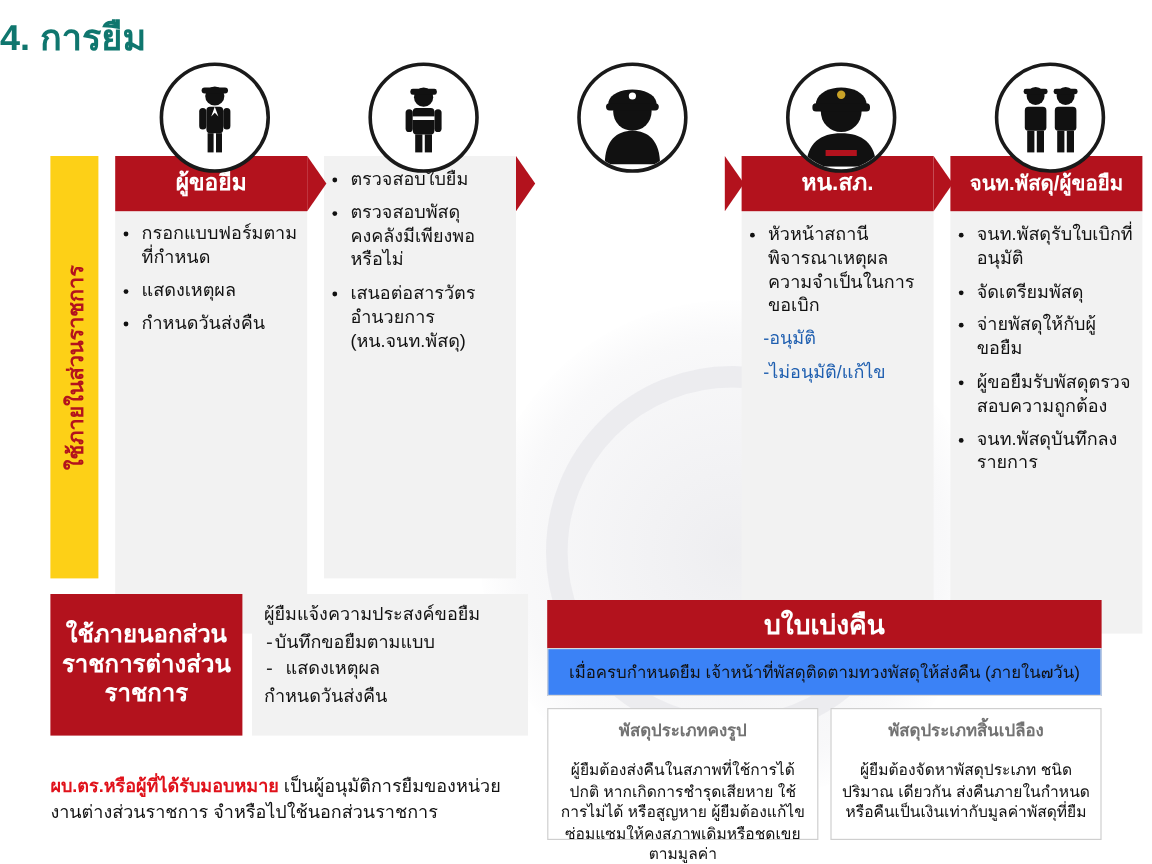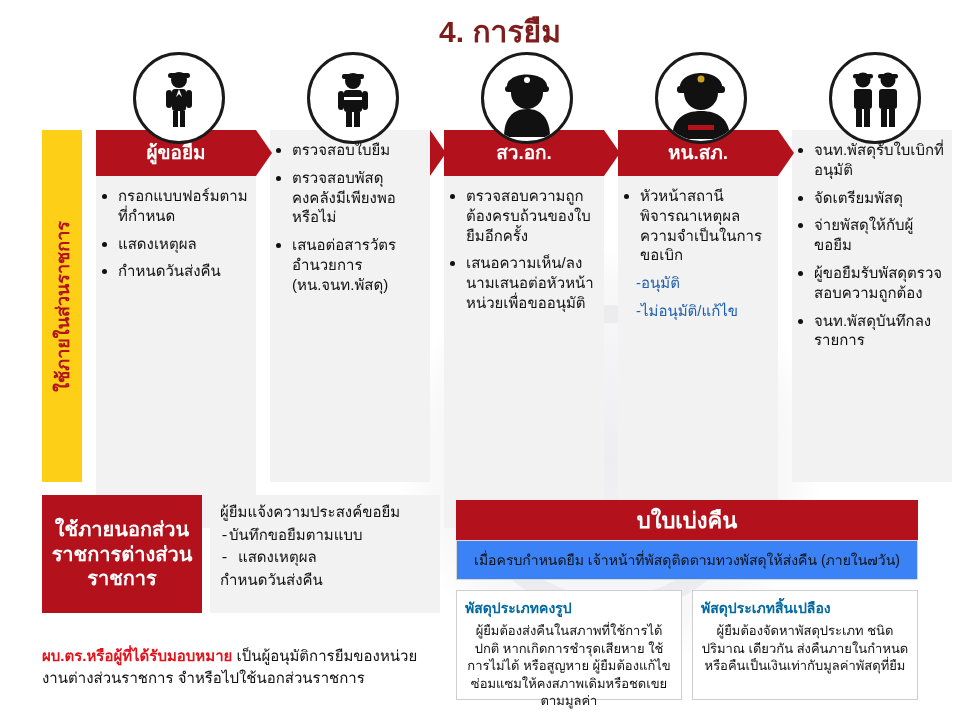--- a/index.html
+++ b/index.html
@@ -33,25 +33,23 @@
     border-radius: 50%;
     border: 18px solid rgba(232,232,236,0.75);
     box-sizing: border-box;
   }
   .page { position: relative; z-index: 2; width: 960px; height: 720px; }
 
   .title {
     position: absolute;
     top: 8px;
     left: 0; right: 0;
-    text-align: center;
-    color: #7f1d1d;
+    color: #0f766e;
     font-size: 30px;
     font-weight: bold;
-    padding-left: 40px;
   }
 
   
   .vert-label {
     position: absolute;
     left: 42px;
     top: 130px;
     width: 40px;
     height: 352px;
     background: #fdd017;
@@ -96,21 +94,21 @@
     list-style: disc;
   }
   .col .body li {
     font-size: 15px;
     line-height: 1.32;
     margin-bottom: 8px;
     color: #111111;
   }
   .col .body li.link { color: #1f5fb0; list-style: none; margin-left: -4px; }
 
-  .c1 { left: 96px; }
+  .c1 { left: 96px; font-family: Liberation Serif, serif; }
   .c2 { left: 270px; }
   .c3 { left: 444px; }
   .c4 { left: 618px; }
   .c5 { left: 792px; }
 
   .c1 .body { height: 352px; }
   .c2 .body { height: 352px; }
   .c3 .body { height: 352px; }
   .c4 .body { height: 352px; }
   .c5 .body { height: 352px; }
@@ -226,25 +224,25 @@
     width: 226px;
     height: 110px;
     background: #ffffff;
     border: 1px solid #cfcfcf;
     box-sizing: border-box;
     padding: 6px 8px;
   }
   .ret-card.left { left: 456px; }
   .ret-card.right { left: 692px; }
   .ret-card .ct {
-    color: #0369a1;
+    color: #737373;
     font-weight: bold;
     font-size: 14px;
-    text-align: left;
-    margin-bottom: 3px;
+    text-align: center;
+    margin-bottom: 14px;
   }
   .ret-card .cb {
     font-size: 13px;
     line-height: 1.35;
     color: #111;
     text-align: center;
   }
 </style>
 </head>
 <body>
@@ -336,42 +334,34 @@
   <div class="col c2">
     <div class="body">
       <ul>
         <li>ตรวจสอบใบยืม</li>
         <li>ตรวจสอบพัสดุคงคลังมีเพียงพอหรือไม่</li>
         <li>เสนอต่อสารวัตรอำนวยการ (หน.จนท.พัสดุ)</li>
       </ul>
     </div>
   </div>
 
-  <div class="col c3">
-    <div class="head">สว.อก.</div>
-    <div class="body">
-      <ul>
-        <li>ตรวจสอบความถูกต้องครบถ้วนของใบยืมอีกครั้ง</li>
-        <li>เสนอความเห็น/ลงนามเสนอต่อหัวหน้าหน่วยเพื่อขออนุมัติ</li>
-      </ul>
-    </div>
-  </div>
 
   <div class="col c4">
     <div class="head">หน.สภ.</div>
     <div class="body">
       <ul>
         <li>หัวหน้าสถานีพิจารณาเหตุผลความจำเป็นในการขอเบิก</li>
         <li class="link">-อนุมัติ</li>
         <li class="link">-ไม่อนุมัติ/แก้ไข</li>
       </ul>
     </div>
   </div>
 
   <div class="col c5">
+    <div class="head two-line">จนท.พัสดุ/ผู้ขอยืม</div>
     <div class="body">
       <ul>
         <li>จนท.พัสดุรับใบเบิกที่อนุมัติ</li>
         <li>จัดเตรียมพัสดุ</li>
         <li>จ่ายพัสดุให้กับผู้ขอยืม</li>
         <li>ผู้ขอยืมรับพัสดุตรวจสอบความถูกต้อง</li>
         <li>จนท.พัสดุบันทึกลงรายการ</li>
       </ul>
     </div>
   </div>

